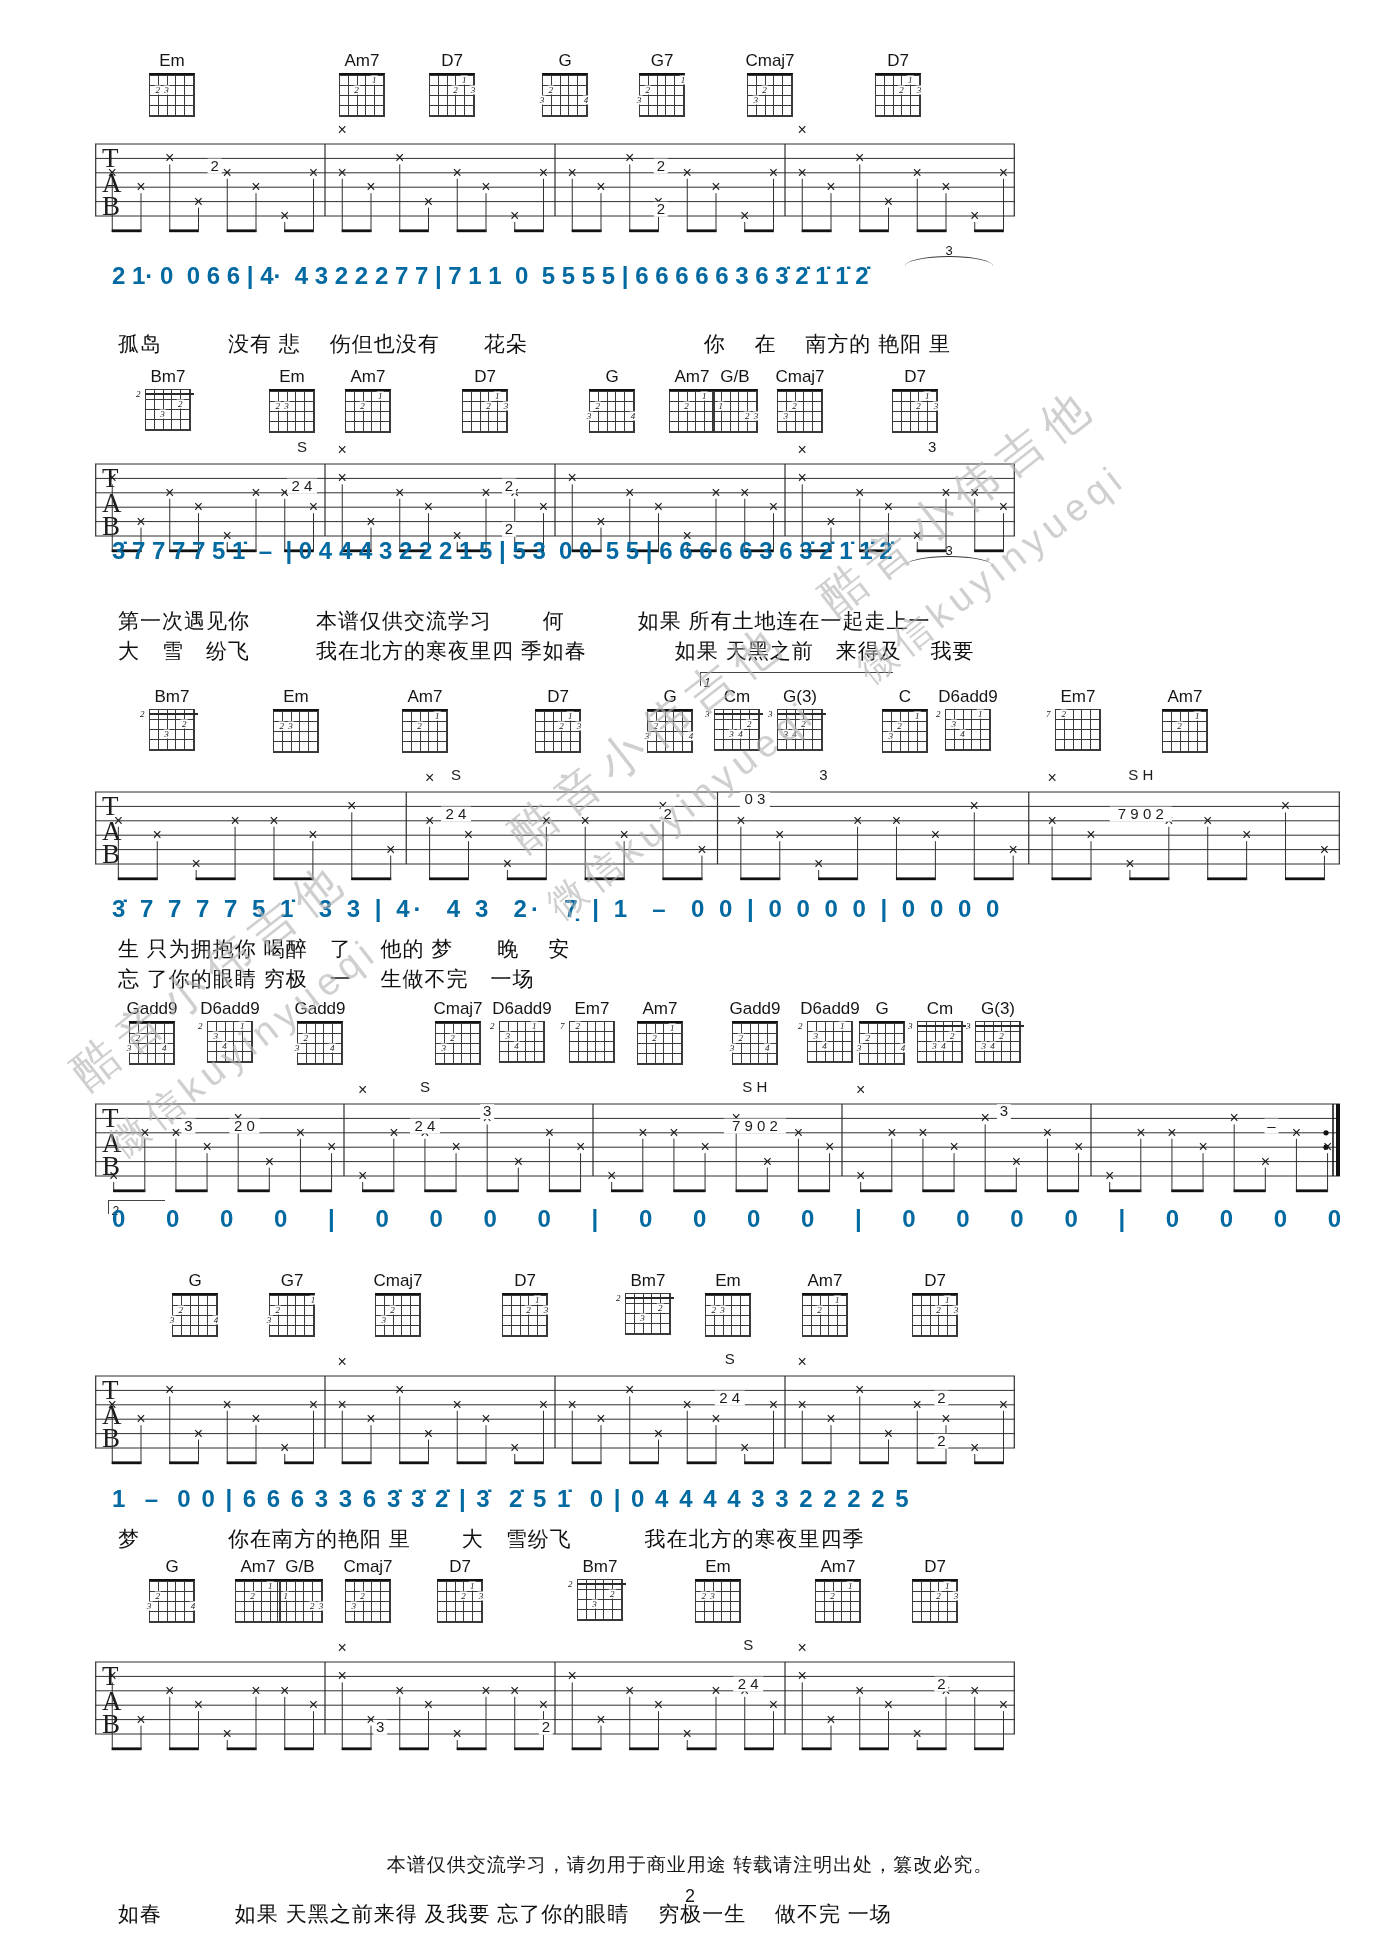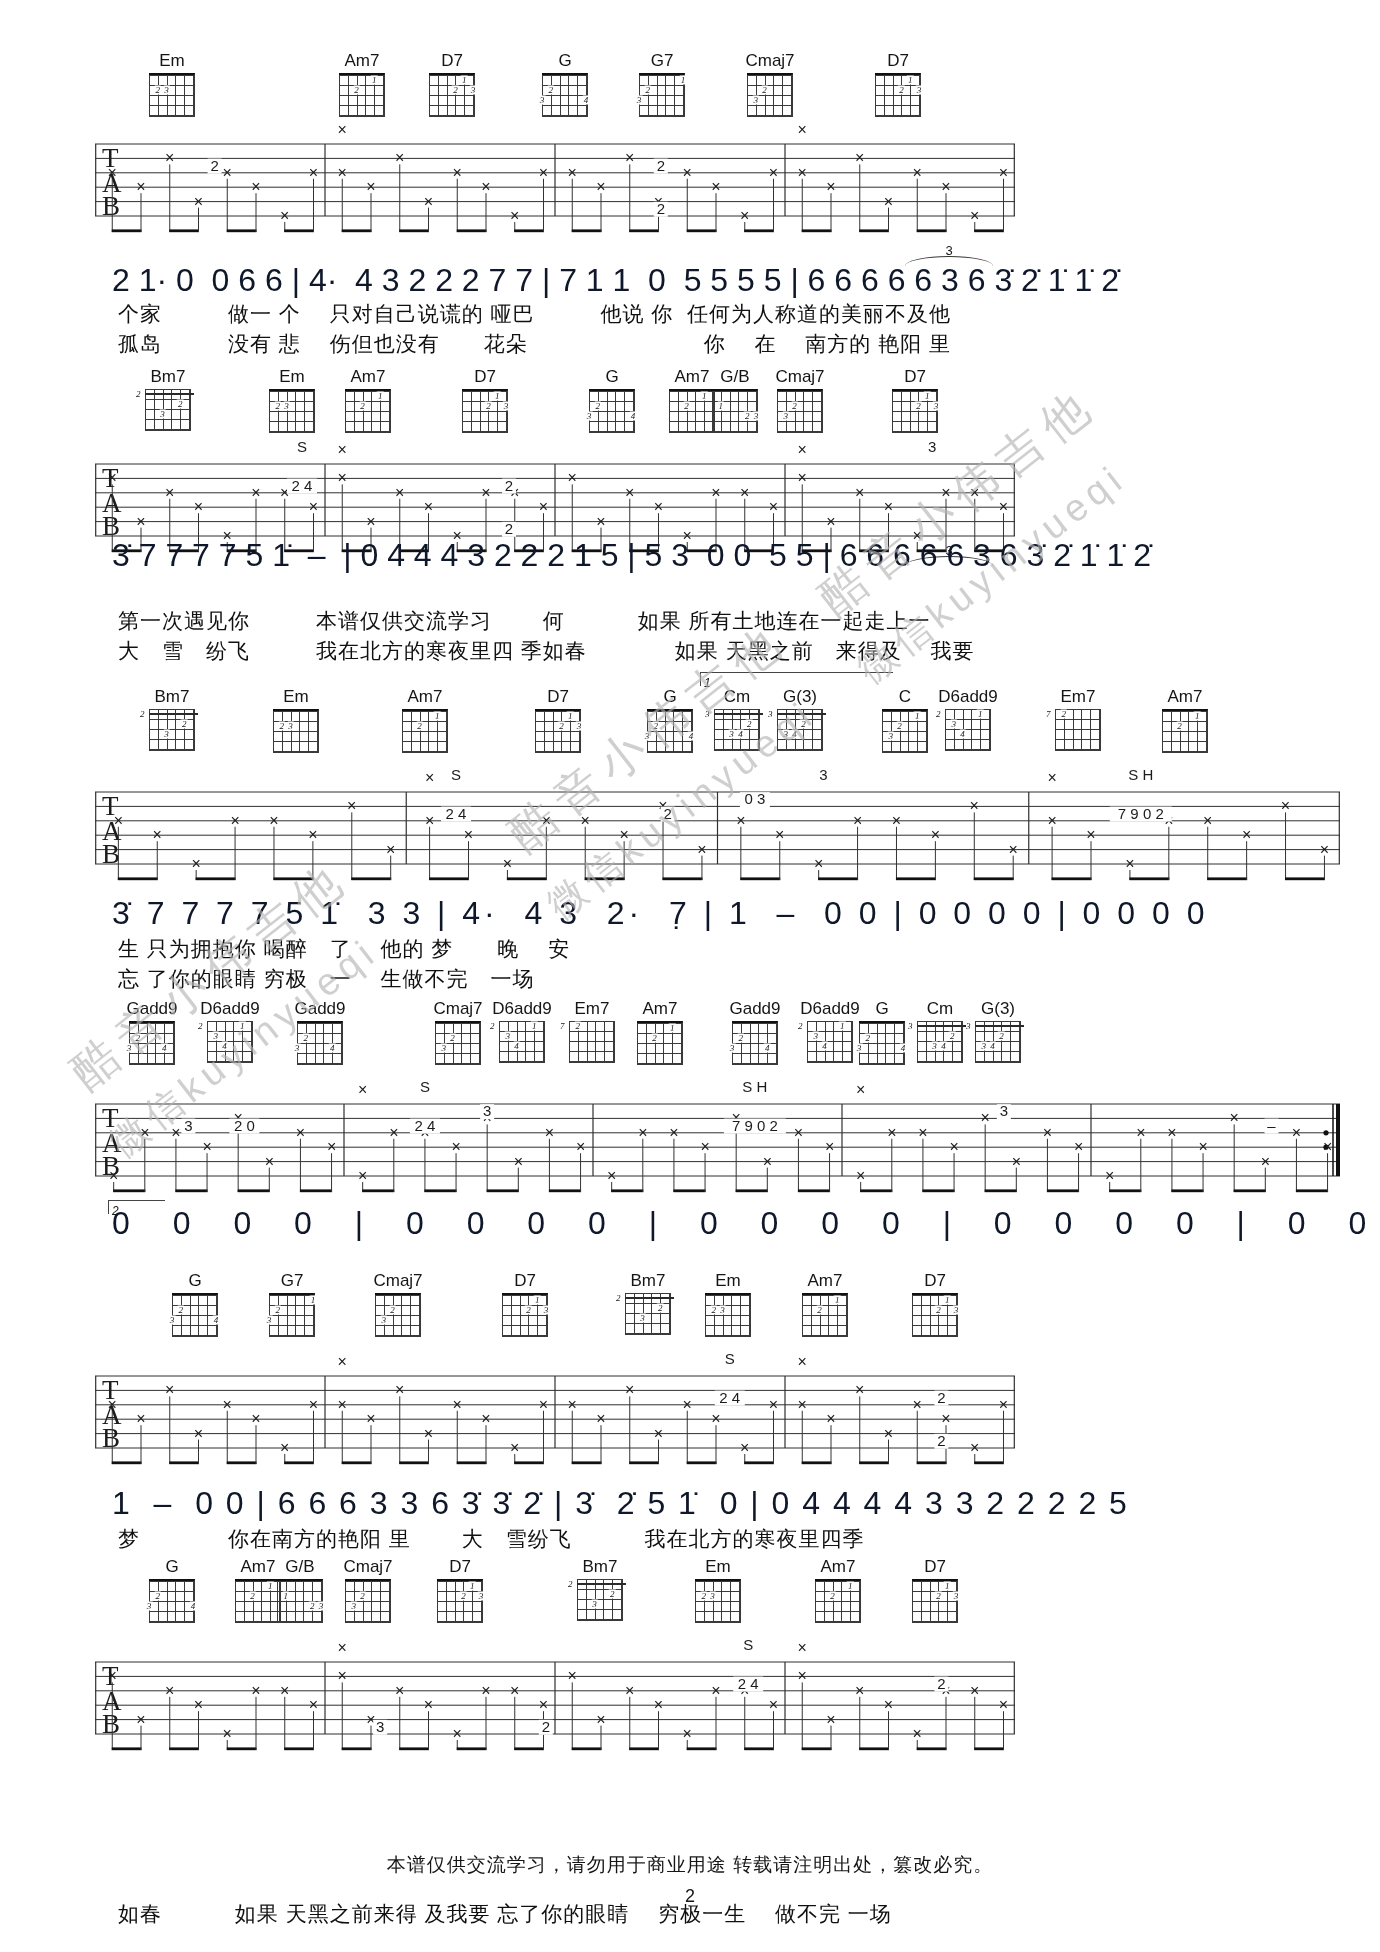--- a/index.html
+++ b/index.html
@@ -22,21 +22,21 @@
   .grid .barre{position:absolute;left:0;right:-4px;top:4px;height:2px;background:#2a2a2a}
 
   
   .staffwrap{position:absolute}
   svg text{font-family:"Liberation Sans",sans-serif;fill:#1c1c1c}
   .tabletter{font-family:"Liberation Serif",serif;font-size:27px}
   .xm{font-size:16px}
   .tnote{font-size:15px}
 
   
-  .jianpu{position:absolute;left:112px;font-size:32px;white-space:pre;font-weight:400;color:#0f172a}
+  .jianpu{position:absolute;left:112px;font-size:24px;white-space:pre;font-weight:700;color:#0369a1}
   .j0{letter-spacing:0px}.j1{letter-spacing:0px}.j2{letter-spacing:4px}
   .j3{letter-spacing:17px}.j4{letter-spacing:2px}.j5{letter-spacing:1px}
 
   
   .lyric{position:absolute;left:118px;font-size:21px;letter-spacing:1px;white-space:pre;color:#101010}
 
   
   .ending{position:absolute;border-top:1.5px solid #444;border-left:1.5px solid #444;height:13px}
   .ending span{font-size:12px;padding-left:3px;font-style:italic}
   .trip{position:absolute;width:88px;text-align:center;font-size:13px;line-height:10px}
@@ -171,21 +171,20 @@
         <line x1="908.5" y1="34.8" x2="908.5" y2="88" stroke="#333" stroke-width="1"></line>
         <rect x="112.60000000000001" y="14.600000000000001" width="14" height="15" fill="#fff"></rect>
         <text class="tnote" x="119.60000000000001" y="26.6" text-anchor="middle">2</text>
         <rect x="558.8" y="14.600000000000001" width="14" height="15" fill="#fff"></rect>
         <text class="tnote" x="565.8" y="26.6" text-anchor="middle">2</text>
         <rect x="558.8" y="57.8" width="14" height="15" fill="#fff"></rect>
         <text class="tnote" x="565.8" y="69.8" text-anchor="middle">2</text>
       </svg></div>
   <div class="trip" style="left:905px;top:246px"><span>3</span><span class="arc"></span></div>
   <div class="jianpu j0" style="top:262px">2 1· 0  0 6 6 | 4·  4 3 2 2 2 7 7 | 7 1 1  0  5 5 5 5 | 6 6 6 6 6 3 6 3̇ 2̇ 1̇ 1̇ 2̇</div>
-  <div class="lyric" style="top:300px">个家　　　做一 个　 只对自己说谎的 哑巴　　　他说 你  任何为人称道的美丽不及他</div>
   <div class="lyric" style="top:330px">孤岛　　　没有 悲　 伤但也没有　　花朵　　　　　　　　你　 在　 南方的 艳阳 里</div>
 
   <div class="chordrow" style="top:368px">
       <div class="chord" style="left: 168px;"><span class="cname">Bm7</span><span class="grid"><i style="left:35.2px;top:15px">2</i><i style="left:17.6px;top:25px">3</i><span class="barre"></span><span class="pos">2</span></span></div>
       <div class="chord" style="left: 292px;"><span class="cname">Em</span><span class="grid nut"><i style="left:8.8px;top:15px">2</i><i style="left:17.6px;top:15px">3</i></span></div>
       <div class="chord" style="left: 368px;"><span class="cname">Am7</span><span class="grid nut"><i style="left:35.2px;top:5px">1</i><i style="left:17.6px;top:15px">2</i></span></div>
       <div class="chord" style="left: 485px;"><span class="cname">D7</span><span class="grid nut"><i style="left:35.2px;top:5px">1</i><i style="left:26.400000000000002px;top:15px">2</i><i style="left:44px;top:15px">3</i></span></div>
       <div class="chord" style="left: 612px;"><span class="cname">G</span><span class="grid nut"><i style="left:8.8px;top:15px">2</i><i style="left:0px;top:25px">3</i><i style="left:44px;top:25px">4</i></span></div>
       <div class="chord" style="left: 692px;"><span class="cname">Am7</span><span class="grid nut"><i style="left:35.2px;top:5px">1</i><i style="left:17.6px;top:15px">2</i></span></div>
       <div class="chord" style="left: 735px;"><span class="cname">G/B</span><span class="grid nut"><i style="left:8.8px;top:15px">1</i><i style="left:35.2px;top:25px">2</i><i style="left:44px;top:25px">3</i></span></div>

